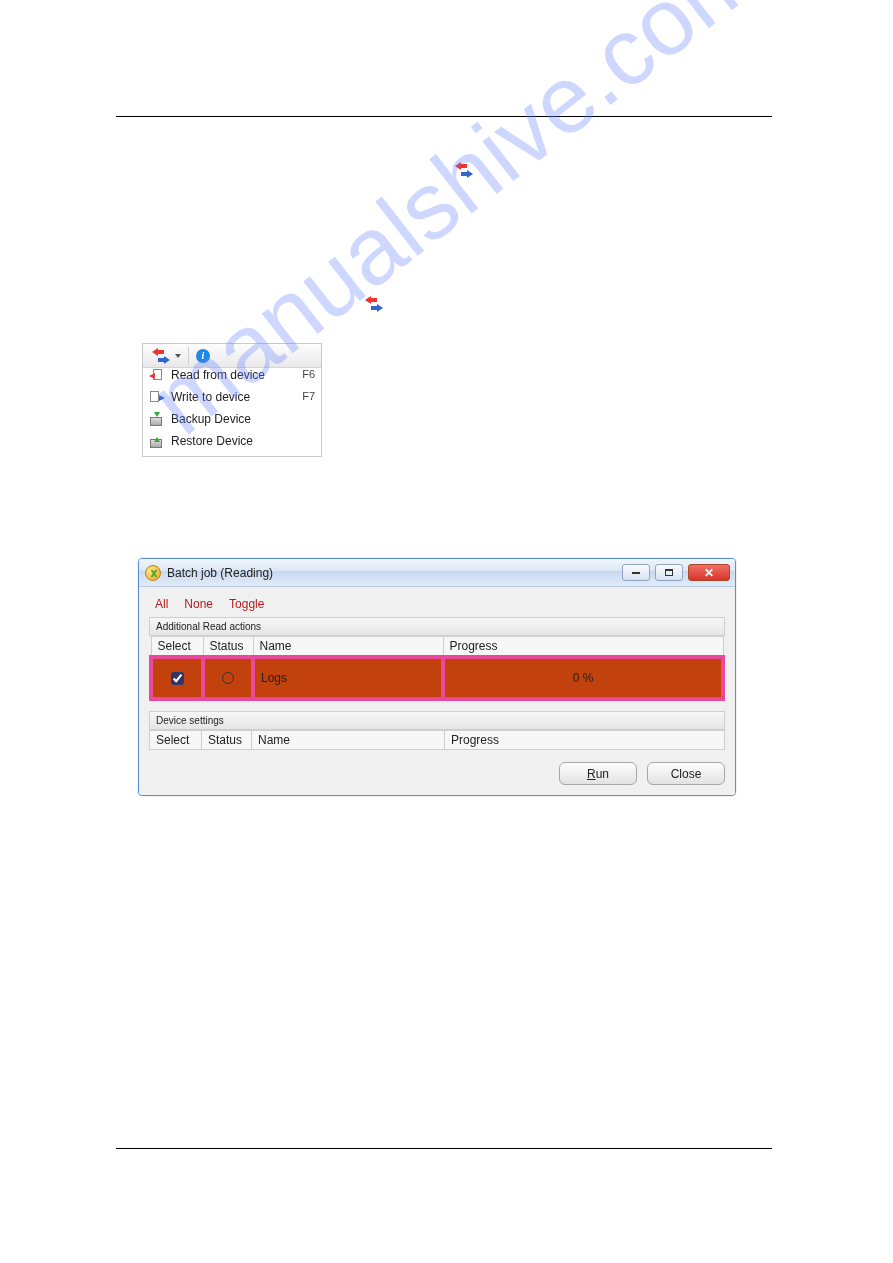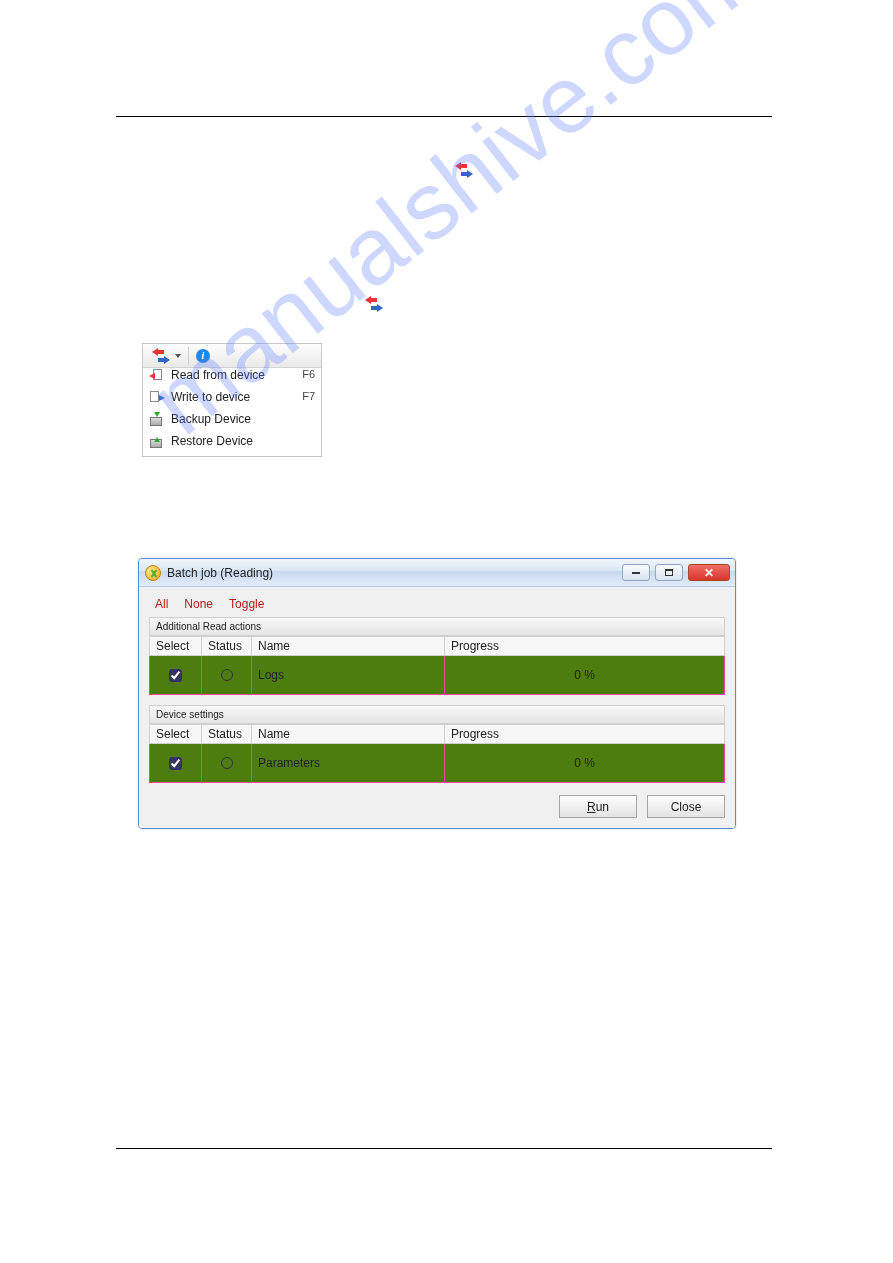--- a/index.html
+++ b/index.html
@@ -277,24 +277,24 @@
   .tbl th {
     text-align: left;
     font-weight: normal;
     font-size: 12px;
     color:#222;
     border: 1px solid #cfcfcf;
     padding: 2px 6px;
     background: #f7f7f7;
   }
   .tbl td {
-    border: 1px solid #ec4899;
+    border: 4px solid #ec4899;
     padding: 12px 6px;
     font-size: 12px;
-    background: #4d7c0f;
+    background: #c2410c;
     color:#222;
     height: 22px;
   }
   .tbl .col-select { width: 52px; }
   .tbl .col-status { width: 50px; }
   .tbl .col-name   { width: auto; }
   .tbl .col-prog   { width: 280px; }
   .cb {
     width: 13px; height: 13px;
     margin: auto;
@@ -312,21 +312,21 @@
     display:flex;
     justify-content: flex-end;
     gap: 10px;
     padding-top: 12px;
   }
   .dlg-btn {
     min-width: 78px;
     height: 23px;
     background: linear-gradient(#fdfdfd,#e2e2e2);
     border: 1px solid #a6a6a6;
-    border-radius: 0;
+    border-radius: 6px;
     font-size: 12px;
     color:#222;
     cursor:pointer;
     display:flex;
     align-items:center;
     justify-content:center;
   }
   .dlg-btn .ul { text-decoration: underline; }
   .section-gap { height: 10px; }
 
@@ -489,30 +489,20 @@
         </colgroup>
         <thead>
           <tr>
             <th>Select</th>
             <th>Status</th>
             <th>Name</th>
             <th>Progress</th>
           </tr>
         </thead>
         <tbody>
-          <tr>
-            <td style="text-align:center">
-                <input type="checkbox" class="cb" checked="" style="">
-              </td>
-            <td>
-                <div class="status-circle"></div>
-              </td>
-            <td>Parameters</td>
-            <td class="prog-cell">0 %</td>
-          </tr>
         </tbody>
       </table>
 
       <div class="button-row">
         <div class="dlg-btn">
           <span><span class="ul">R</span><span>un</span></span>
         </div>
         <div class="dlg-btn">
           <span>Close</span>
         </div>

